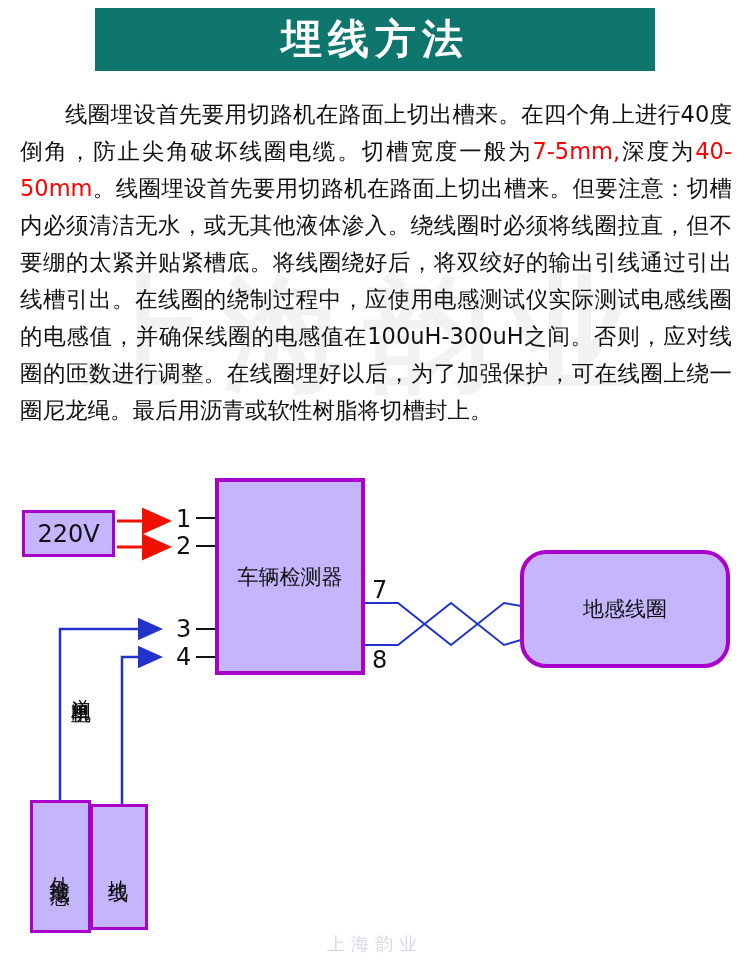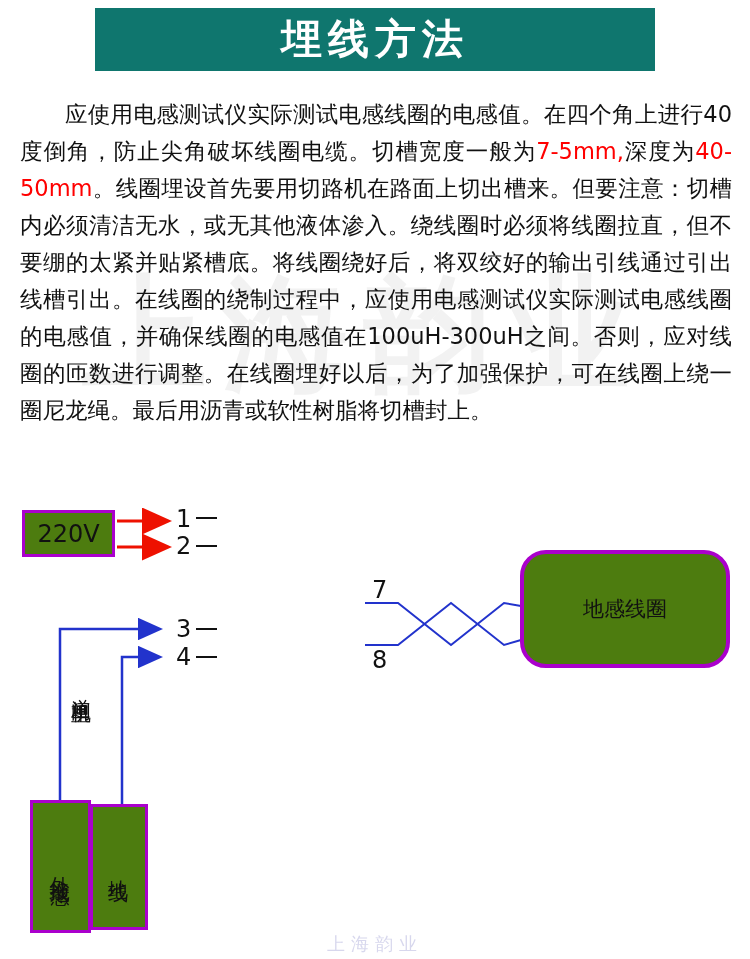--- a/index.html
+++ b/index.html
@@ -32,21 +32,21 @@
     font-size:22.5px; line-height:37px; color:#111111;
     text-indent:45px; text-align:justify; z-index:1;
   }
   .red { color:#ff0000; }
 
   
   .diagram { position:absolute; left:0; top:470px; width:750px; height:489px; z-index:1; }
   .diagram svg { position:absolute; left:0; top:0; }
 
   .dbox {
-    position:absolute; box-sizing:border-box; border:3px solid #aa00cc; background:#4d7c0f;
+    position:absolute; box-sizing:border-box; border:3px solid #aa00cc; background:#c4b5fd;
     display:flex; align-items:center; justify-content:center; color:#111111; z-index:2;
   }
   .power    { left:22px;  top:40px;  width:93px;  height:47px;  font-size:24px; }
   .detector { left:215px; top:8px;   width:150px; height:197px; border-width:4px; font-size:21px; }
   .coil     { left:520px; top:80px;  width:210px; height:118px; border-width:4px; border-radius:26px; font-size:21px; }
   .ext      { left:30px;  top:330px; width:61px;  height:133px; font-size:20px; }
   .gnd      { left:90px;  top:334px; width:58px;  height:126px; font-size:20px; }
 
   .vert { writing-mode:vertical-rl; text-orientation:upright; letter-spacing:3px; }
 
@@ -68,21 +68,21 @@
 
 <div class="page">
 
   <div class="watermark-big">上海韵业</div>
   <div class="watermark-bottom">上海韵业</div>
 
   <div class="banner">
     <span class="banner-title">埋线方法</span>
   </div>
 
-  <p class="article"><span>应使用电感测试仪实际测试电感线圈的电感值。在四个角上进行40度倒角，防止尖角破坏线圈电缆。切槽宽度一般为</span><span class="red">7-5mm,</span><span>深度为</span><span class="red">40-50mm</span><span>。线圈埋设首先要用切路机在路面上切出槽来。但要注意：切槽内必须清洁无水，或无其他液体渗入。绕线圈时必须将线圈拉直，但不要绷的太紧并贴紧槽底。将线圈绕好后，将双绞好的输出引线通过引出线槽引出。在线圈的绕制过程中，应使用电感测试仪实际测试电感线圈的电感值，并确保线圈的电感值在100uH-300uH之间。否则，应对线圈的匝数进行调整。在线圈埋好以后，为了加强保护，可在线圈上绕一圈尼龙绳。最后用沥青或软性树脂将切槽封上。</span></p>
+  <p class="article"><span>线圈埋设首先要用切路机在路面上切出槽来。在四个角上进行40度倒角，防止尖角破坏线圈电缆。切槽宽度一般为</span><span class="red">7-5mm,</span><span>深度为</span><span class="red">40-50mm</span><span>。线圈埋设首先要用切路机在路面上切出槽来。但要注意：切槽内必须清洁无水，或无其他液体渗入。绕线圈时必须将线圈拉直，但不要绷的太紧并贴紧槽底。将线圈绕好后，将双绞好的输出引线通过引出线槽引出。在线圈的绕制过程中，应使用电感测试仪实际测试电感线圈的电感值，并确保线圈的电感值在100uH-300uH之间。否则，应对线圈的匝数进行调整。在线圈埋好以后，为了加强保护，可在线圈上绕一圈尼龙绳。最后用沥青或软性树脂将切槽封上。</span></p>
 
   <div class="diagram">
 
     <svg width="750" height="489" viewBox="0 0 750 489">
       <defs>
         <marker id="arrR" markerWidth="10" markerHeight="9" refX="8" refY="4.5" orient="auto">
           <path d="M0,0 L10,4.5 L0,9 Z" fill="#ee1100"></path>
         </marker>
         <marker id="arrB" markerWidth="10" markerHeight="9" refX="8" refY="4.5" orient="auto">
           <path d="M0,0 L10,4.5 L0,9 Z" fill="#2233cc"></path>
@@ -101,20 +101,23 @@
       <path d="M122,334 L122,187 L158,187" fill="none" stroke="#2233cc" stroke-width="2.5" marker-end="url(#arrB)"></path>
 
       <path d="M365,133 L398,133 L451,175 L504,133 L521,136" fill="none" stroke="#2233cc" stroke-width="2"></path>
       <path d="M365,175 L398,175 L451,133 L504,175 L521,170" fill="none" stroke="#2233cc" stroke-width="2"></path>
     </svg>
 
     <div class="dbox power">
       <span>220V</span>
     </div>
 
+    <div class="dbox detector">
+      <span>车辆检测器</span>
+    </div>
 
     <div class="dbox coil">
       <span>地感线圈</span>
     </div>
 
     <div class="dbox ext">
       <span class="vert">外接地感</span>
     </div>
 
     <div class="dbox gnd">

